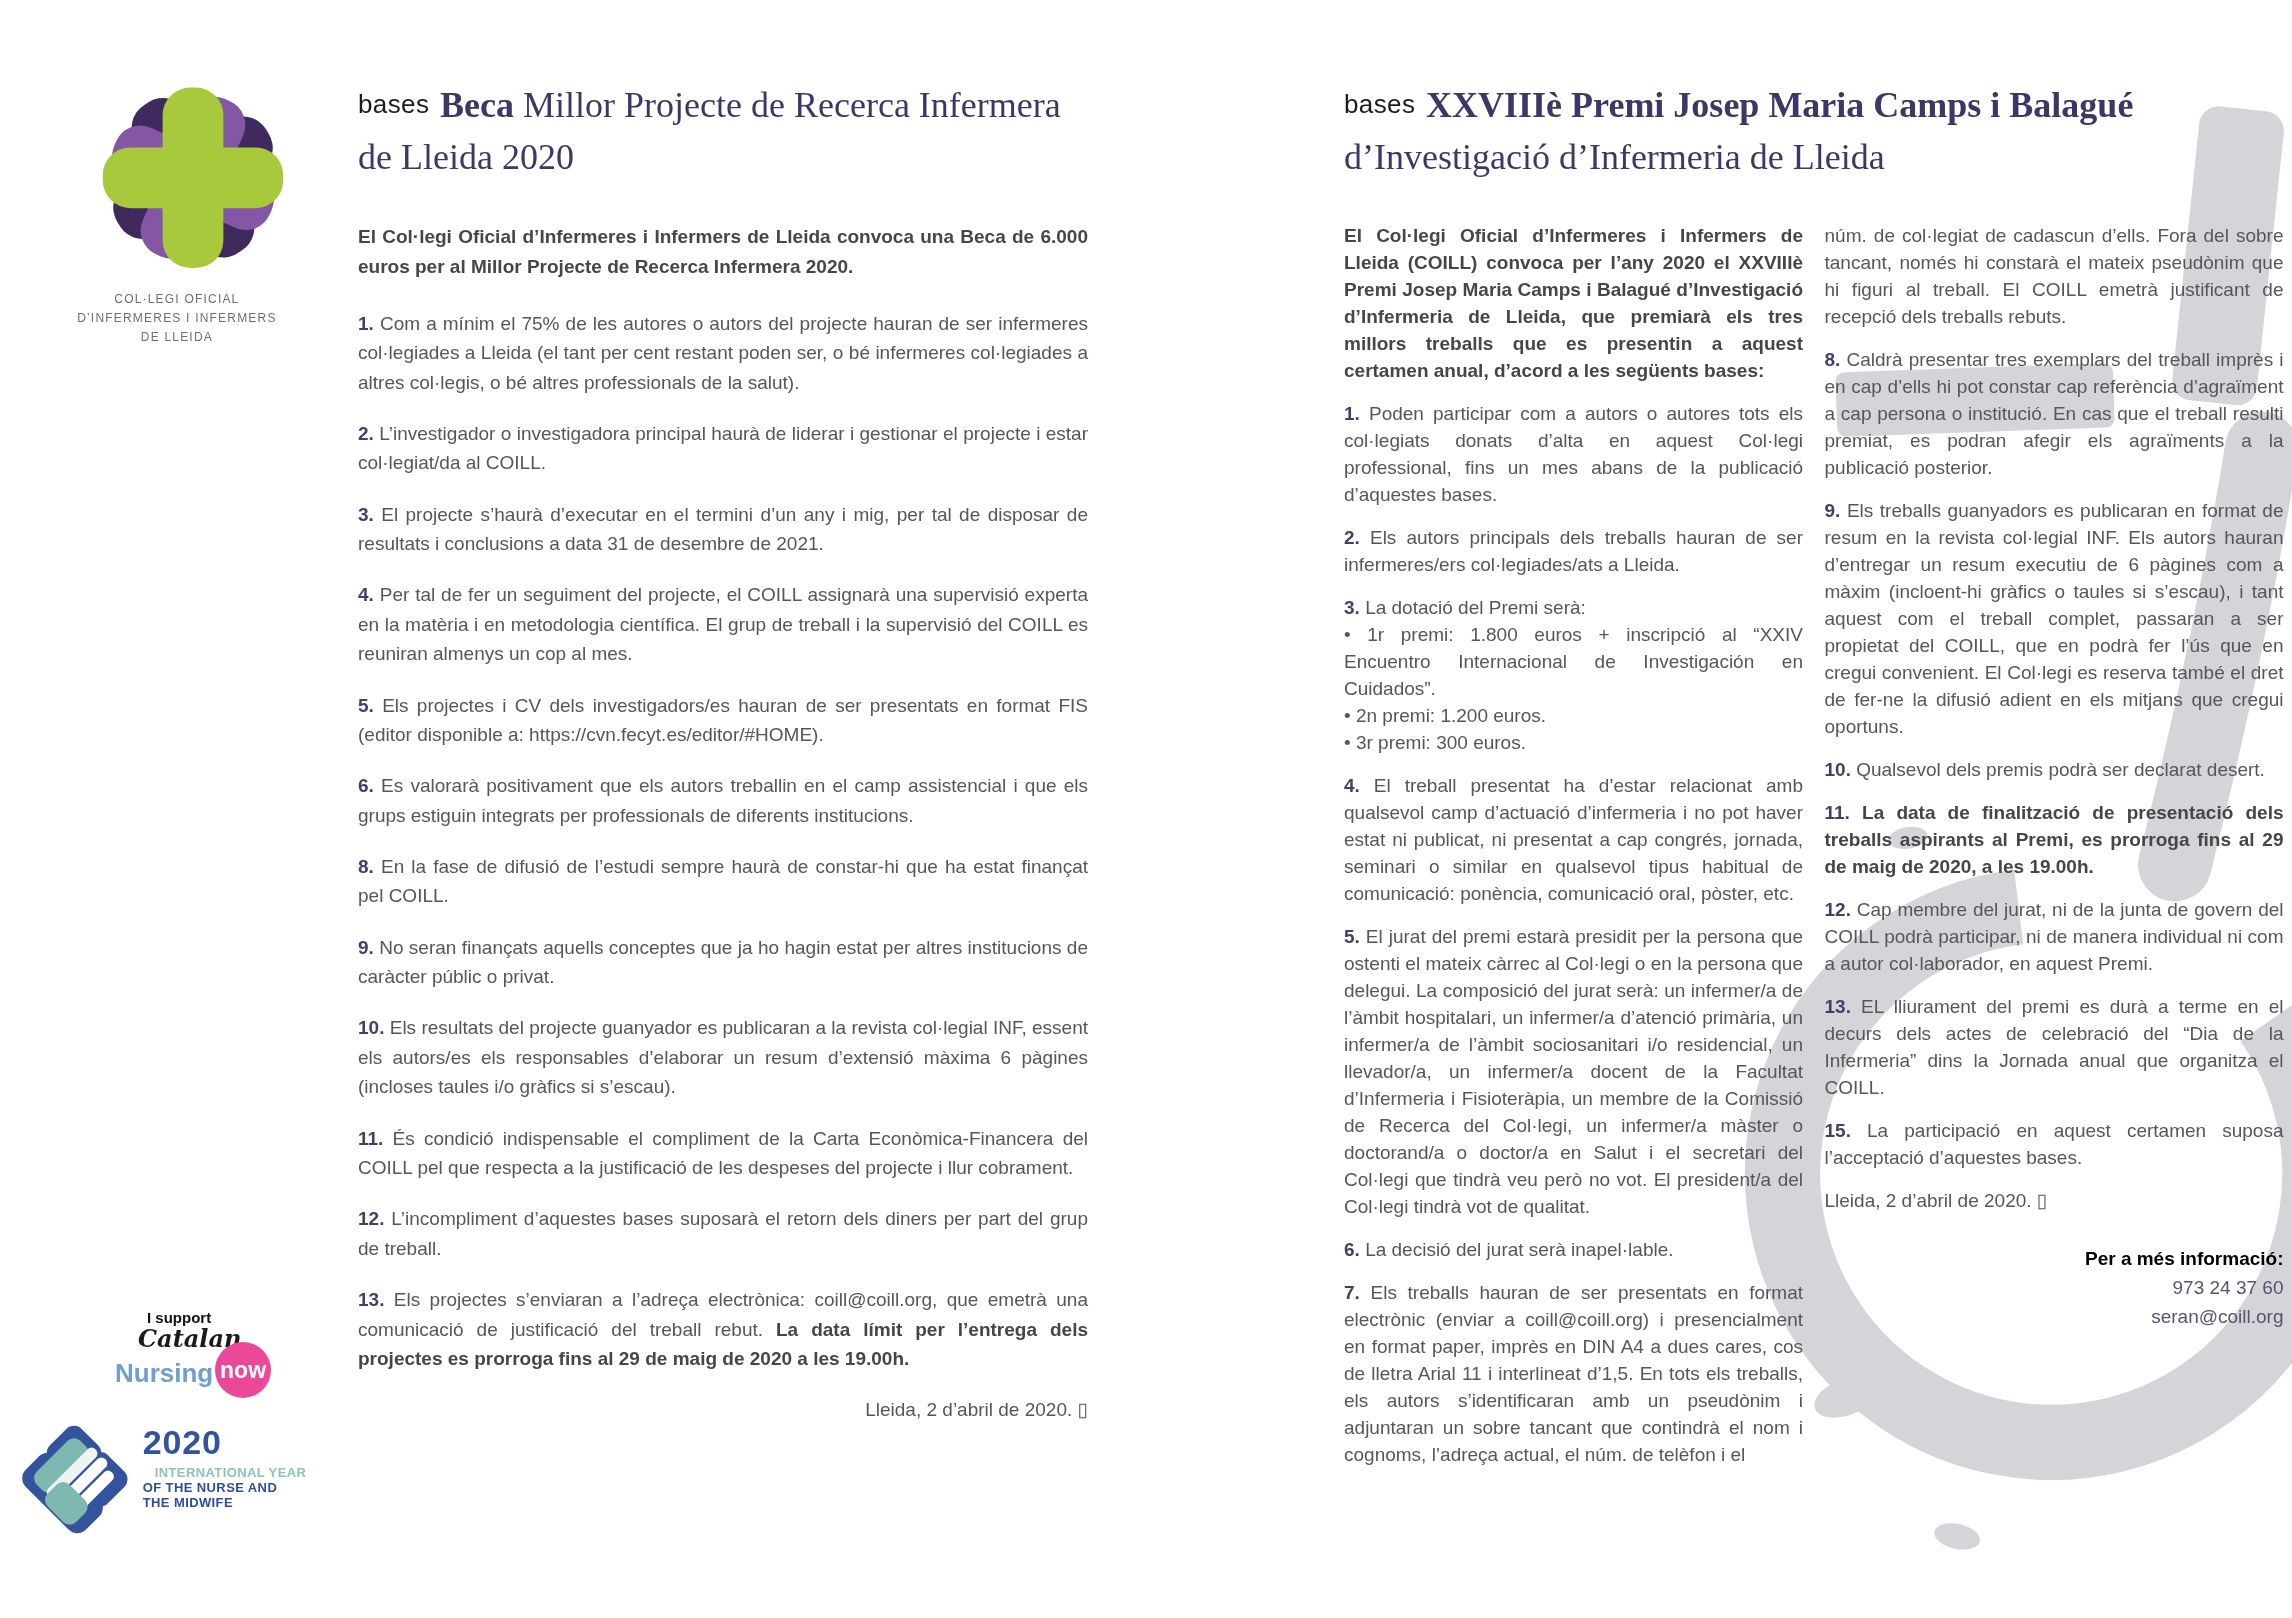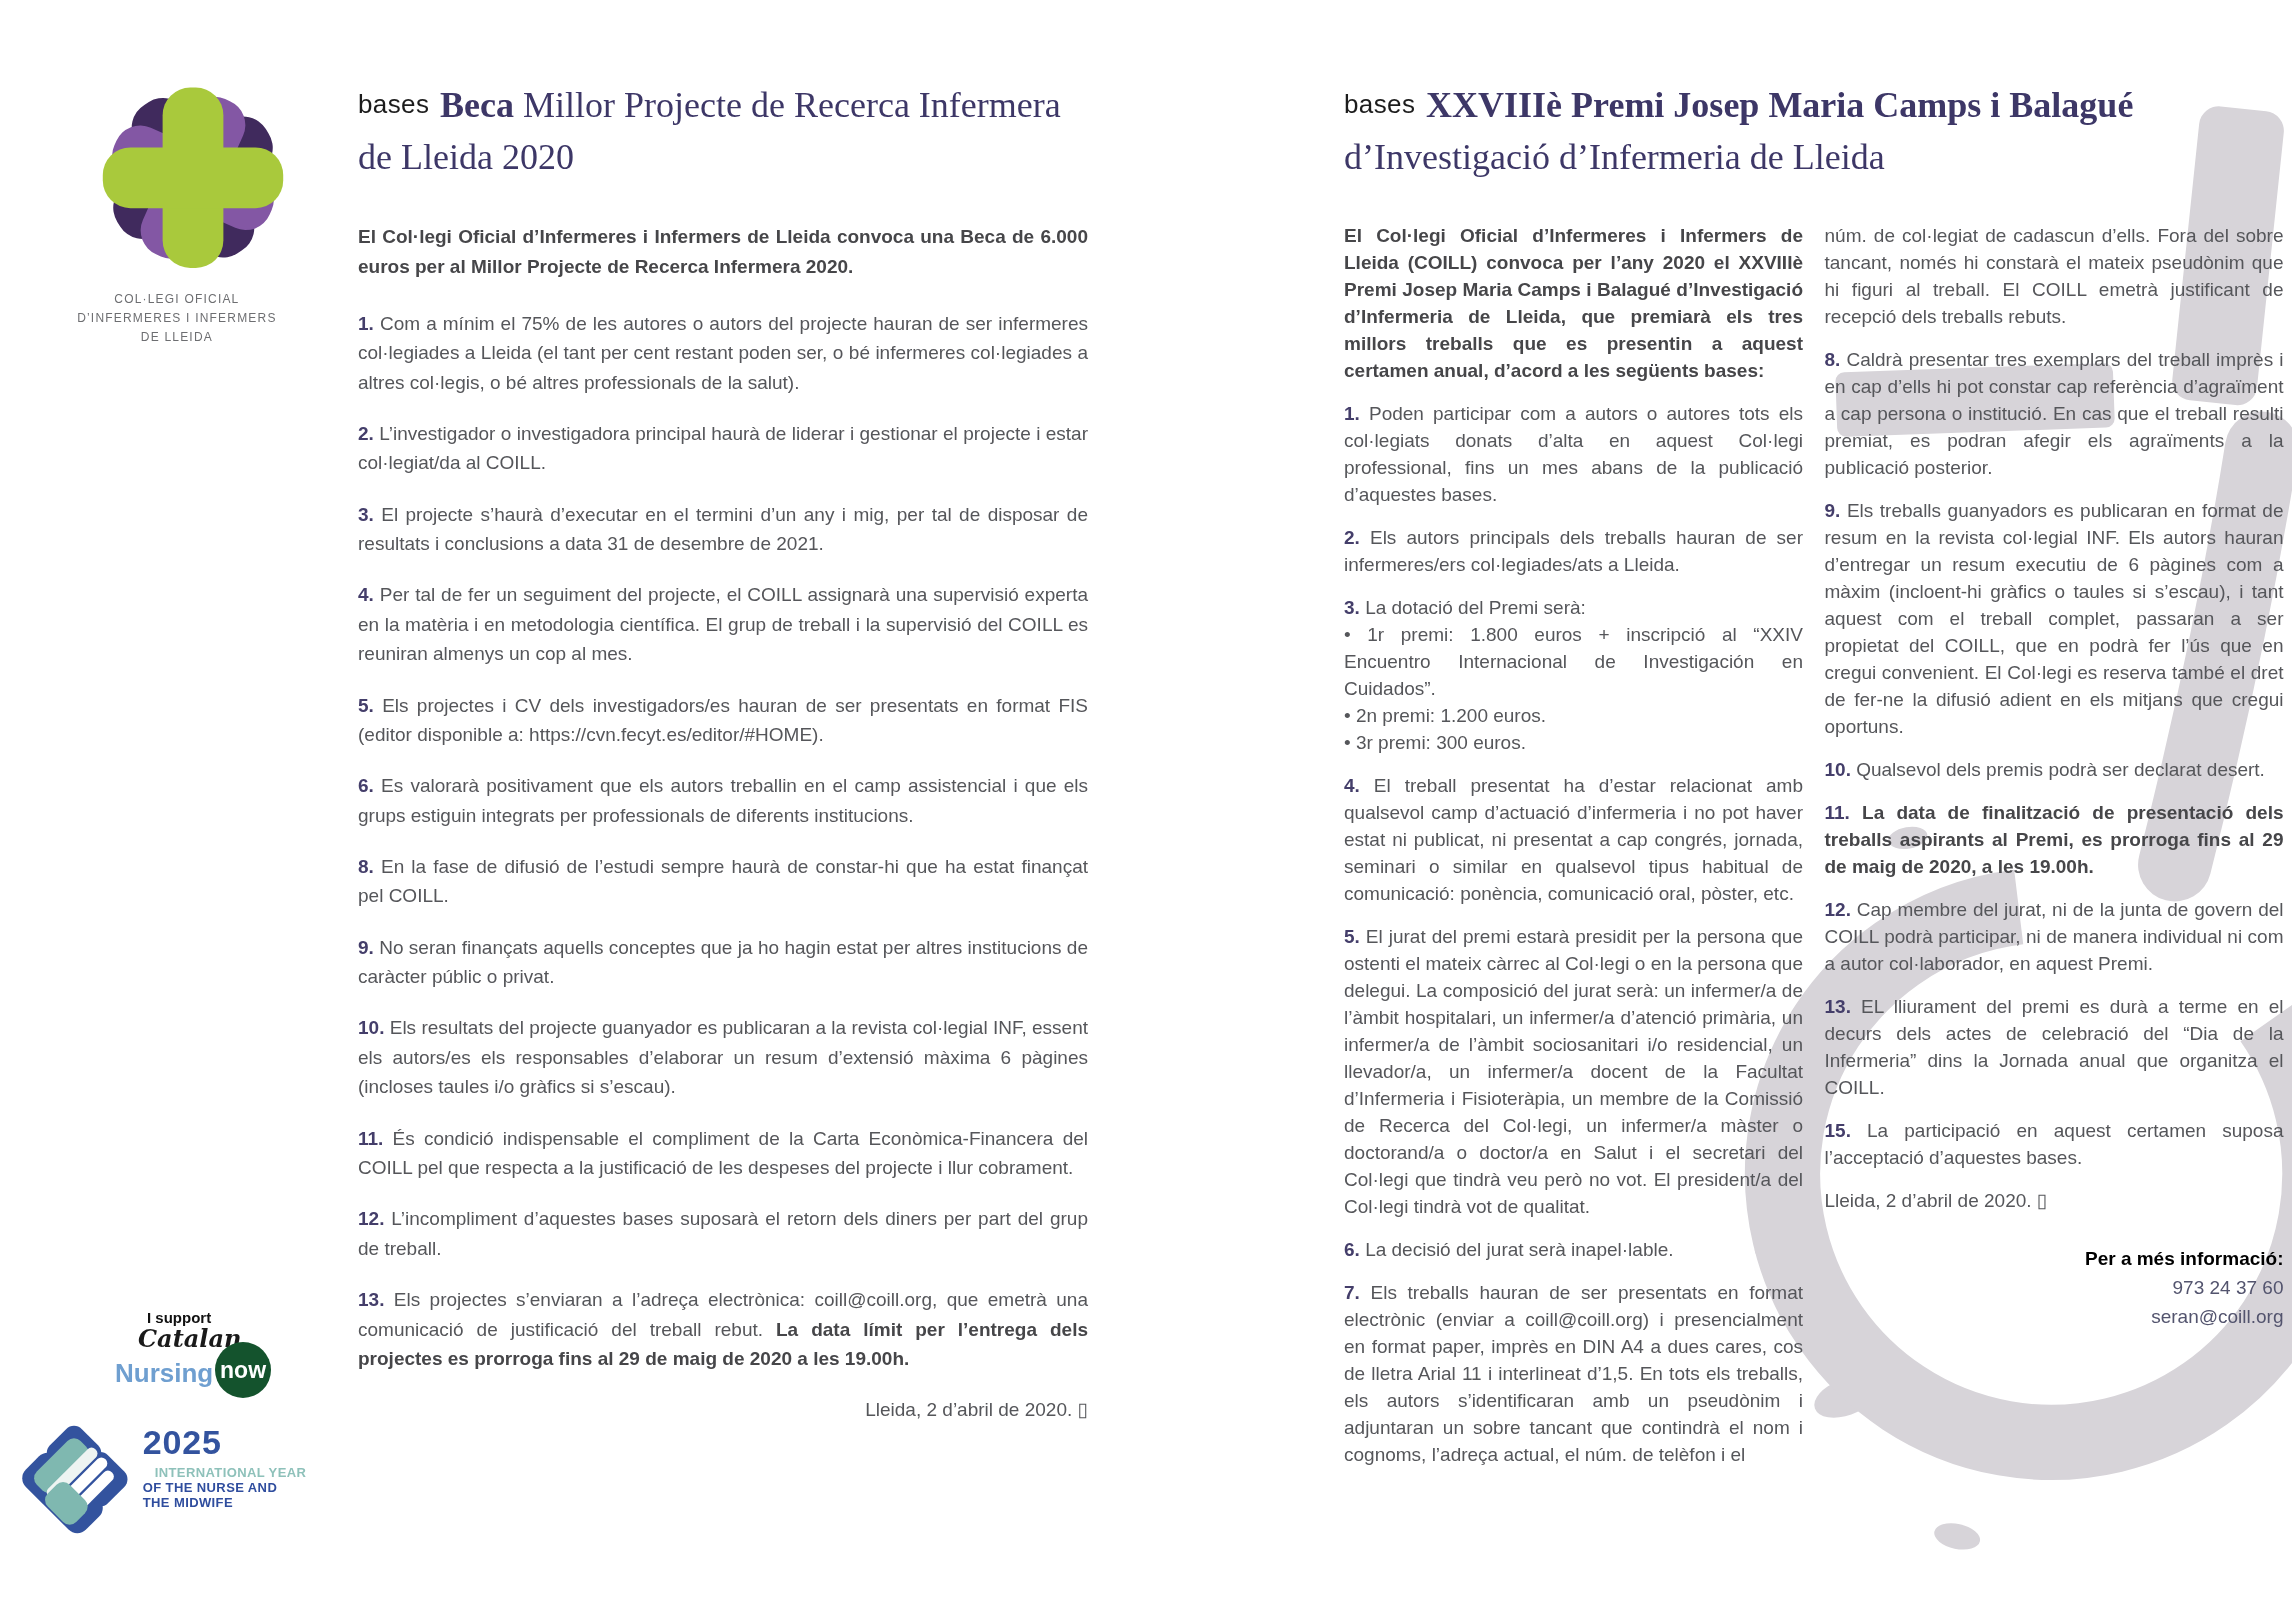--- a/index.html
+++ b/index.html
@@ -23,21 +23,21 @@
     font-size:12px;line-height:1.6;letter-spacing:1.2px;color:#6d6e71;
   }
   
   .nn-logo{position:absolute;left:115px;top:1297px;width:206px;}
   .nn-isupport{font-size:15px;font-weight:bold;color:#111;margin-left:32px;}
   .nn-catalan{font-family:"DejaVu Serif", serif;font-style:italic;font-weight:bold;
     font-size:24px;color:#1a1a1a;margin-left:23px;margin-top:-1.8px;}
   .nn-row{display:flex;align-items:center;margin-top:-5.4px;}
   .nn-nursing{color:#6f9fd0;font-weight:bold;font-size:26px;letter-spacing:0;}
   .nn-now{
-    background:#14532d;color:#fff;border-radius:50%;width:56px;height:56px;
+    background:#ec4899;color:#fff;border-radius:50%;width:56px;height:56px;
     display:inline-flex;align-items:center;justify-content:center;
     font-size:23px;font-weight:bold;margin-left:1.8px;margin-top:-5.4px;
   }
   
   .y20-logo{position:absolute;left:16px;top:1408px;display:flex;align-items:flex-start;gap:10.7px;}
   .y20-text{padding-top:5.4px;}
   .y20-year{font-size:34px;font-weight:bold;color:#33539e;line-height:1;letter-spacing:0.9px;}
   .y20-l1{font-size:13px;font-weight:bold;color:#8ec1ba;margin-top:5.4px;letter-spacing:0.4px;padding-left:12px;}
   .y20-l2,.y20-l3{font-size:13px;font-weight:bold;color:#2f4d9e;letter-spacing:0.4px;}
 
@@ -125,21 +125,21 @@
           <rect x="-4" y="-52" width="58" height="58" rx="14" fill="#33539e"></rect>
           <rect x="-52" y="-4" width="110" height="56" rx="16" fill="#33539e"></rect>
           <rect x="-40" y="-40" width="34" height="80" rx="12" fill="#7fb8b0"></rect>
           <rect x="-14" y="-46" width="15" height="86" rx="7" fill="#eef4f2"></rect>
           <rect x="4" y="-46" width="15" height="92" rx="7" fill="#ffffff"></rect>
           <rect x="22" y="-40" width="15" height="86" rx="7" fill="#ffffff"></rect>
           <rect x="-10" y="10" width="52" height="40" rx="12" fill="#7fb8b0"></rect>
         </g>
       </svg>
       <div class="y20-text">
-        <div class="y20-year">2025</div>
+        <div class="y20-year">2020</div>
         <div class="y20-l1">INTERNATIONAL YEAR</div>
         <div class="y20-l2">OF THE NURSE AND</div>
         <div class="y20-l3">THE MIDWIFE</div>
       </div>
     </div>
   </div>
 
   <div class="text-col">
     <h1 class="doc-title"><span class="kicker">bases</span><strong>Beca</strong><span> Millor Projecte de Recerca Infermera de Lleida 2020</span></h1>
     <p class="intro">El Col·legi Oficial d’Infermeres i Infermers de Lleida convoca una Beca de 6.000 euros per al Millor Projecte de Recerca Infermera 2020.</p>

